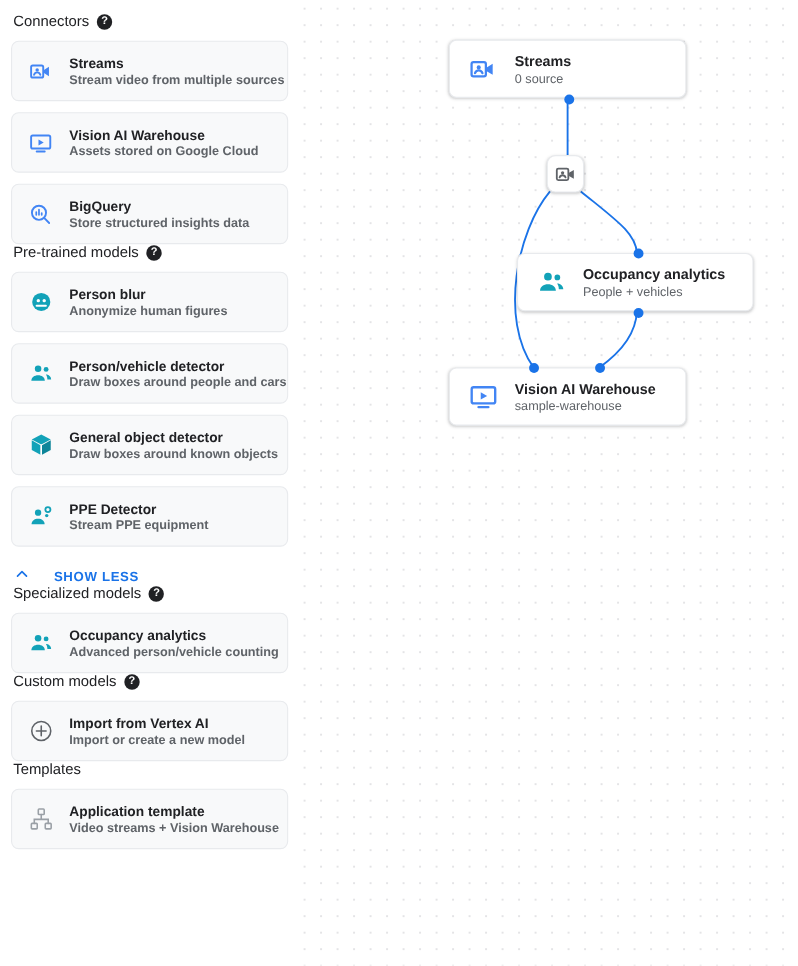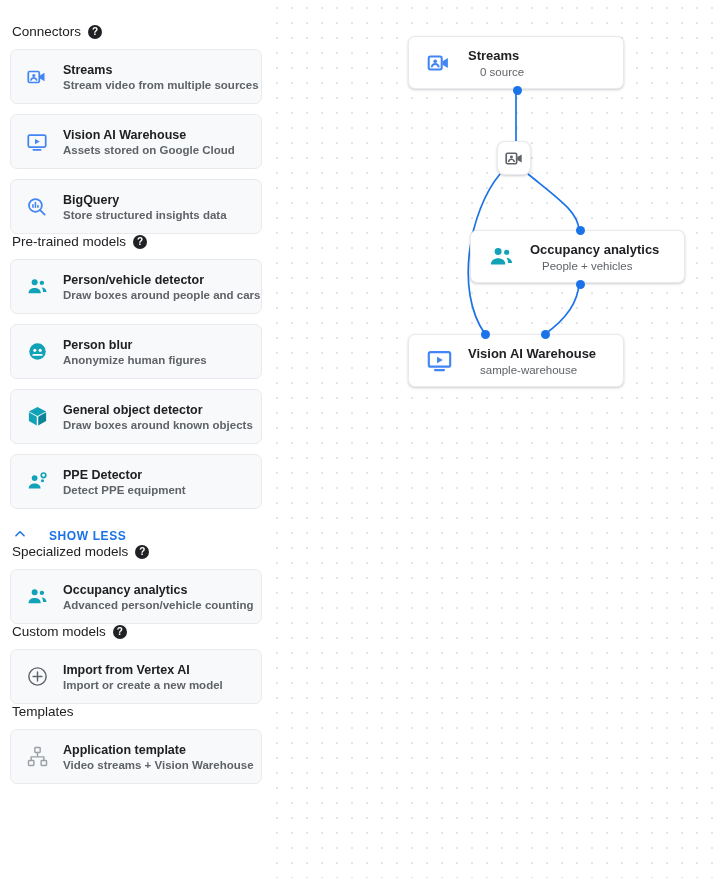--- a/index.html
+++ b/index.html
@@ -18,21 +18,21 @@
     background: #ffffff;
     padding: 0 10px;
     overflow: hidden;
     flex: 0 0 272px;
   }
   .section-head {
     display: flex; align-items: center; gap: 7px;
     font-size: 13.5px; color: #202124;
     padding: 0 0 0 2px;
   }
-  .sh-connectors { margin-top: 24px; }
+  .sh-connectors { margin-top: 12px; }
   .sh-gap { }
   .help-icon {
     width: 14px; height: 14px; border-radius: 50%;
     background: #202124; color: #ffffff;
     font-size: 10px; font-weight: bold;
     display: flex; align-items: center; justify-content: center;
     line-height: 1; flex: 0 0 14px;
   }
   .card {
     margin-top: 10px;
@@ -80,21 +80,21 @@
     border: 1px solid #e8eaed;
     border-radius: 7px;
     box-shadow: 0 1px 3px rgba(60,64,67,.16), 0 1px 2px rgba(60,64,67,.10);
     display: flex; align-items: center;
     gap: 15px; padding: 0 18px 0 16px;
     cursor: pointer;
   }
   .node-ico { width: 28px; height: 28px; flex: 0 0 28px; display:flex; align-items:center; justify-content:center; }
   .node-txt { display: flex; flex-direction: column; gap: 3px; }
   .node-title { font-size: 13px; font-weight: bold; color: #202124; white-space: nowrap; }
-  .node-sub { font-size: 11.5px; color: #5f6368; white-space: nowrap; margin-left: 12px; }
+  .node-sub { font-size: 11.5px; color: #5f6368; white-space: nowrap; }
 
   #node-streams   { left: 136px; top: 36px;  width: 216px; height: 53px; }
   #node-occupancy { left: 198px; top: 230px; width: 215px; height: 53px; }
   #node-warehouse { left: 136px; top: 334px; width: 216px; height: 53px; }
   #node-mini {
     left: 225px; top: 141px; width: 34px; height: 34px;
     padding: 0; justify-content: center; gap: 0; border-radius: 8px;
   }
   .port {
     position: absolute; width: 9px; height: 9px;
@@ -157,50 +157,50 @@
       </span>
     </div>
 
     <div class="section-head sh-gap">
       <span>Pre-trained models</span>
       <span class="help-icon">?</span>
     </div>
 
     <div class="card">
       <span class="card-ico">
+        <svg width="23" height="23" viewBox="0 0 24 24" fill="none">
+          <circle cx="12" cy="12" r="8.6" fill="#12A2B8"></circle>
+          <circle cx="9.2" cy="10.8" r="1.6" fill="#ffffff"></circle>
+          <circle cx="14.8" cy="10.8" r="1.6" fill="#ffffff"></circle>
+          <path d="M7.6 15.6h8.8" stroke="#ffffff" stroke-width="1.9" stroke-linecap="round"></path>
+        </svg>
+      </span>
+      <span class="card-txt">
+        <span class="card-title">Person blur</span>
+        <span class="card-sub">Anonymize human figures</span>
+      </span>
+    </div>
+
+    <div class="card">
+      <span class="card-ico">
         <svg width="23" height="23" viewBox="0 0 24 24" fill="#12A2B8">
           <circle cx="9" cy="7.6" r="3.1"></circle>
           <path d="M2.6 19c0-3.4 2.9-5.4 6.4-5.4s6.4 2 6.4 5.4z"></path>
           <circle cx="16.6" cy="8.2" r="2.3"></circle>
           <path d="M17.2 13.1c2.3.45 4.2 2.2 4.2 4.6h-3.6c0-1.8-.5-3.4-1.4-4.6z"></path>
         </svg>
       </span>
       <span class="card-txt">
         <span class="card-title">Person/vehicle detector</span>
         <span class="card-sub">Draw boxes around people and cars</span>
       </span>
     </div>
 
     <div class="card">
       <span class="card-ico">
-        <svg width="23" height="23" viewBox="0 0 24 24" fill="none">
-          <circle cx="12" cy="12" r="8.6" fill="#12A2B8"></circle>
-          <circle cx="9.2" cy="10.8" r="1.6" fill="#ffffff"></circle>
-          <circle cx="14.8" cy="10.8" r="1.6" fill="#ffffff"></circle>
-          <path d="M7.6 15.6h8.8" stroke="#ffffff" stroke-width="1.9" stroke-linecap="round"></path>
-        </svg>
-      </span>
-      <span class="card-txt">
-        <span class="card-title">Person blur</span>
-        <span class="card-sub">Anonymize human figures</span>
-      </span>
-    </div>
-
-    <div class="card">
-      <span class="card-ico">
         <svg width="23" height="23" viewBox="0 0 24 24">
           <path d="M12 2.2l9 4.7-9 4.7-9-4.7z" fill="#12A2B8"></path>
           <path d="M3 7.6v9.1l8.3 4.6v-9.1z" fill="#12A2B8"></path>
           <path d="M21 7.6v9.1l-8.3 4.6v-9.1z" fill="#0d8599"></path>
           <path d="M12 11.6v9.7" stroke="#ffffff" stroke-width="1.2"></path>
         </svg>
       </span>
       <span class="card-txt">
         <span class="card-title">General object detector</span>
         <span class="card-sub">Draw boxes around known objects</span>
@@ -211,21 +211,21 @@
       <span class="card-ico">
         <svg width="23" height="23" viewBox="0 0 24 24" fill="#12A2B8">
           <circle cx="9" cy="8.4" r="3"></circle>
           <path d="M2.8 19.4c0-3.3 2.8-5.2 6.2-5.2s6.2 1.9 6.2 5.2z"></path>
           <circle cx="18.3" cy="5.5" r="2.4" fill="none" stroke="#12A2B8" stroke-width="1.7"></circle>
           <circle cx="17.2" cy="11.2" r="1.6"></circle>
         </svg>
       </span>
       <span class="card-txt">
         <span class="card-title">PPE Detector</span>
-        <span class="card-sub">Detect PPE equipment</span>
+        <span class="card-sub">Stream PPE equipment</span>
       </span>
     </div>
 
     <div class="show-less">
       <span>
         <svg width="14" height="14" viewBox="0 0 24 24" fill="none" stroke="#1a73e8" stroke-width="2.6" stroke-linecap="round" stroke-linejoin="round">
           <path d="M5 15l7-7 7 7"></path>
         </svg>
       </span>
       <span>SHOW LESS</span>

